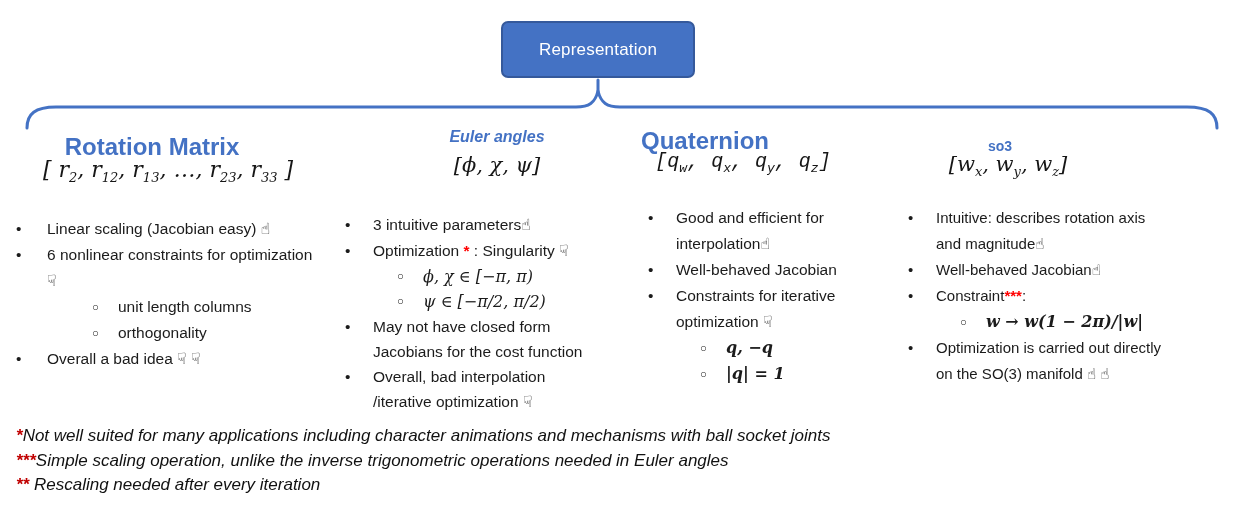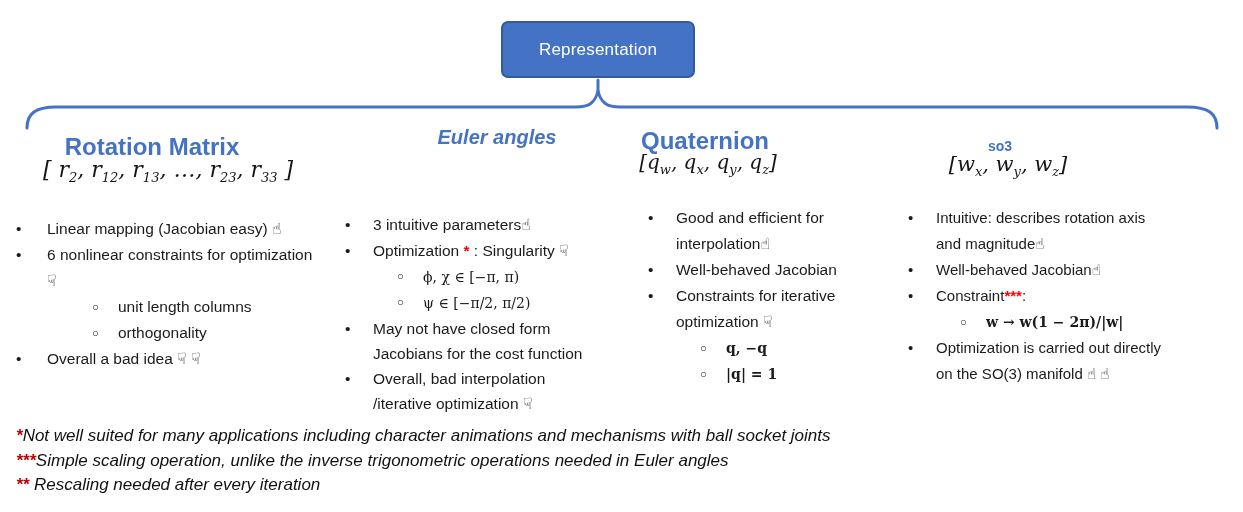--- a/index.html
+++ b/index.html
@@ -18,52 +18,52 @@
     color:#ffffff; font-size:17px; letter-spacing:.2px;
   }
 
   .brace-svg { position:absolute; left:0; top:0; }
 
   
   .col-heading {
     position:absolute; color:#4472C4; font-weight:600; text-align:center;
     font-size:24px; line-height:22px;
   }
-  .col-heading.italic { font-style:italic; font-size:20px; }
+  .col-heading.italic { font-style:italic; font-size:16px; }
   .col-formula {
     position:absolute; text-align:center;
     font-family:"DejaVu Serif", serif; font-style:italic;
     font-size:21px; line-height:26px; color:#161616;
   }
   .col-formula sub { font-size:13px; line-height:0; }
 
   
   .col-bullets { position:absolute; font-size:15.5px; line-height:26px; }
   .col2-bullets { line-height:25px; }
   .bullet { display:flex; align-items:flex-start; }
   .bullet .marker { flex:0 0 28px; }
   .col1-bullets .bullet .marker { flex:0 0 31px; }
   .bullet.lvl2 { padding-left:52px; }
   .col1-bullets .bullet.lvl2 { padding-left:76px; }
   .bullet.lvl2 .marker { flex:0 0 26px; font-size:11.5px; }
   .btext { flex:1 1 auto; }
   .red { color:#FF0000; font-weight:bold; }
-  .math { font-family:"DejaVu Serif", serif; font-size:14px; }
+  .math { font-family:"DejaVu Serif", serif; font-style:italic; font-size:16px; }
   .bold { font-weight:bold; }
   .hand { font-family:"DejaVu Sans", sans-serif; font-style:normal; font-weight:normal; }
 
   
   .head1 { left:22px;  top:136px; width:260px; }
   .head2 { left:367px; top:126px; width:260px; }
   .head3 { left:585px; top:130px; width:240px; }
   .head4 { left:880px; top:135px; width:240px; font-size:14px; }
 
   .formula1 { left:14px;  top:157px; width:308px; font-size:22px; }
   .formula2 { left:367px; top:152px; width:260px; }
-  .formula3 { left:588px; top:149px; width:240px; font-size:20px; }
+  .formula3 { left:623px; top:149px; width:240px; font-size:20px;font-family:Liberation Mono, monospace; }
   .formula4 { left:888px; top:151px; width:240px; }
 
   .col1-bullets { left:16px;  top:216px; width:301px; }
   .col2-bullets { left:345px; top:212px; width:263px; }
   .col3-bullets { left:648px; top:205px; width:213px; }
   .col4-bullets { left:908px; top:205px; width:266px; font-size:15px; }
 
   
   .footnotes {
     position:absolute; left:16px; top:424px; width:1210px;
@@ -83,41 +83,42 @@
   <svg class="brace-svg" width="1243" height="140" viewBox="0 0 1243 140" aria-hidden="true">
     <path d="M 27 128 C 27 114, 35 107, 56 107 L 576 107 C 589 107, 595 103, 598 91 C 601 103, 607 107, 620 107 L 1187 107 C 1209 107, 1217 114, 1217 128" fill="none" stroke="#4472C4" stroke-width="3" stroke-linecap="round" stroke-linejoin="round"></path>
     <path d="M 598 80 L 598 92" fill="none" stroke="#4472C4" stroke-width="3" stroke-linecap="round"></path>
   </svg>
 
   <div class="col-heading head1">Rotation Matrix</div>
   <div class="col-formula formula1">[ r<sub>2</sub>, r<sub>12</sub>, r<sub>13</sub>, …, r<sub>23</sub>, r<sub>33</sub> ]</div>
   <div class="col-bullets col1-bullets">
       <div class="bullet lvl1">
         <span class="marker">•</span>
-        <span class="btext"><span>Linear mapping  (Jacobian easy) </span><span class="hand">☝</span></span>
+        <span class="btext"><span>Linear scaling  (Jacobian easy) </span><span class="hand">☝</span></span>
       </div>
       <div class="bullet lvl1">
         <span class="marker">•</span>
         <span class="btext"><span>6 nonlinear constraints for optimization</span><span class="hand">☟</span></span>
       </div>
       <div class="bullet lvl2">
         <span class="marker">○</span>
         <span class="btext"><span>unit length columns</span></span>
       </div>
       <div class="bullet lvl2">
         <span class="marker">○</span>
         <span class="btext"><span>orthogonality</span></span>
       </div>
       <div class="bullet lvl1">
         <span class="marker">•</span>
         <span class="btext"><span>Overall a bad idea </span><span class="hand">☟</span><span> </span><span class="hand">☟</span></span>
       </div>
     </div>
 
   <div class="col-heading italic head2">Euler angles</div>
+  <div class="col-formula formula2">[ϕ, χ, ψ]</div>
   <div class="col-bullets col2-bullets">
       <div class="bullet lvl1">
         <span class="marker">•</span>
         <span class="btext"><span>3 intuitive parameters</span><span class="hand">☝</span></span>
       </div>
       <div class="bullet lvl1">
         <span class="marker">•</span>
         <span class="btext"><span>Optimization </span><span class="red">*</span><span> : Singularity  </span><span class="hand">☟</span></span>
       </div>
       <div class="bullet lvl2">

